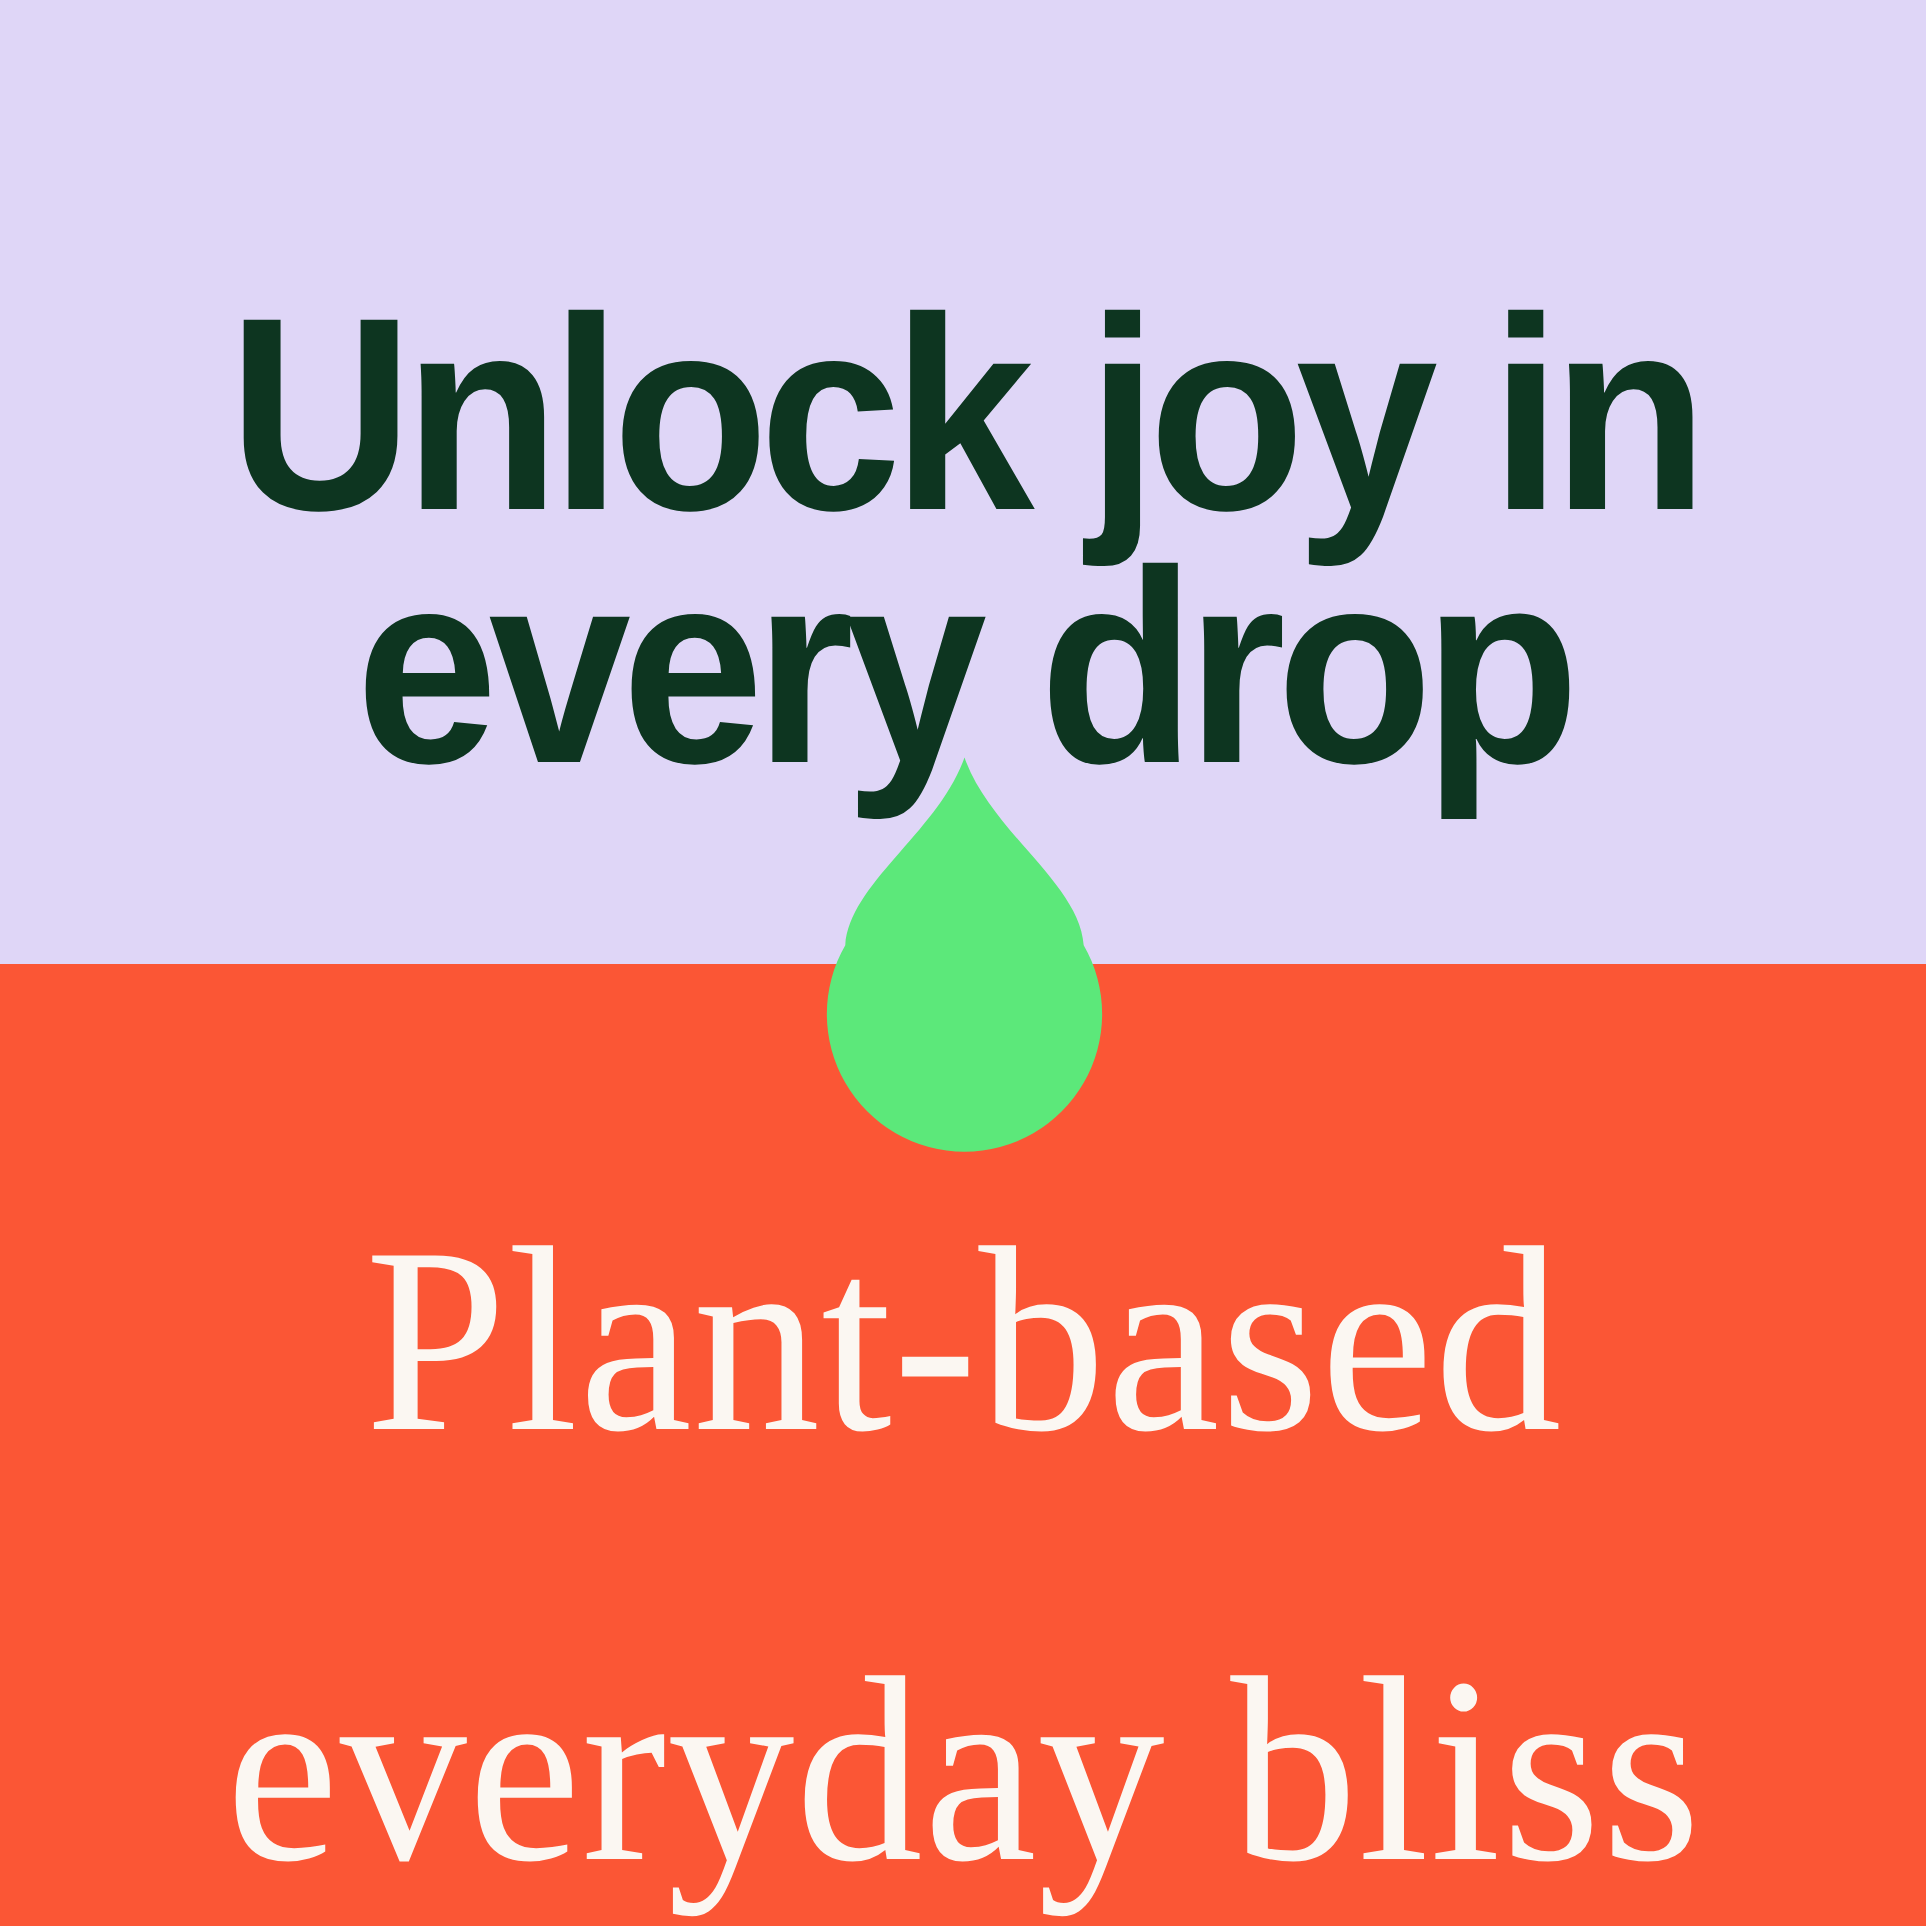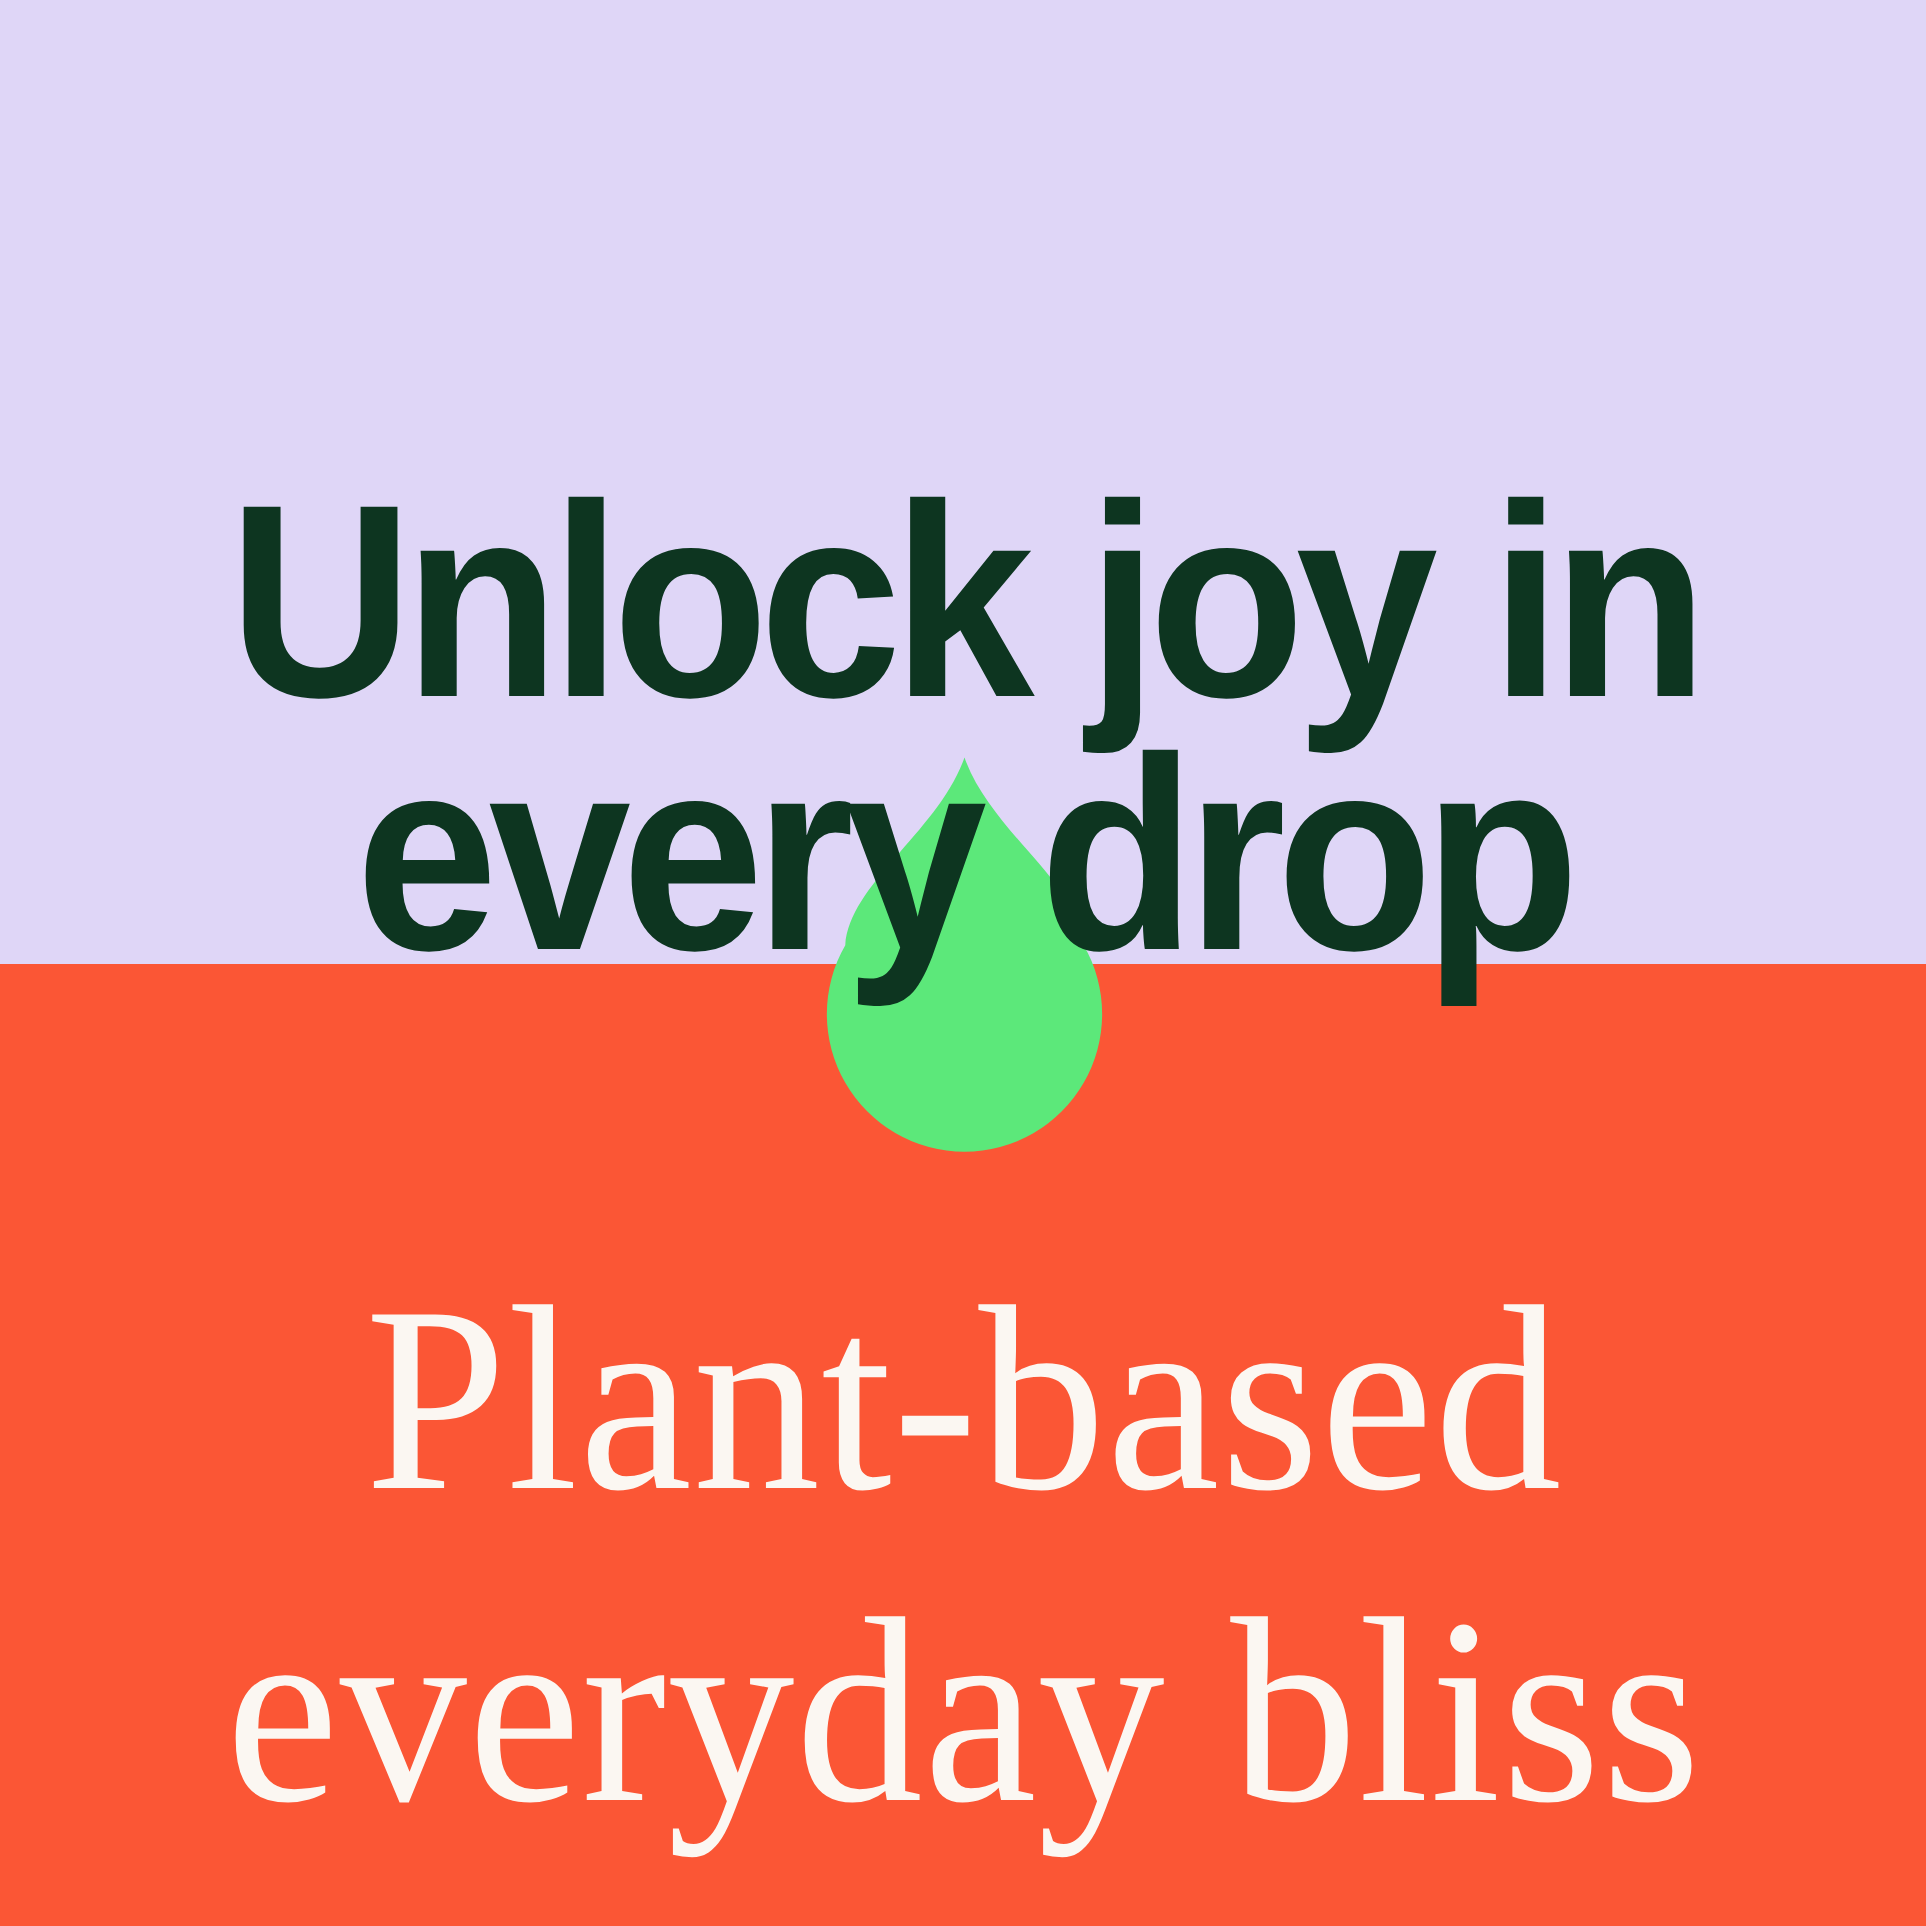--- a/index.html
+++ b/index.html
@@ -23,27 +23,27 @@
     width: 100%;
     height: 50%;
   }
   .band-top    { top: 0; }
   .band-bottom { top: 50%; }
 
   
   .headline {
     position: absolute;
     left: 0;
-    top: 16px;
+    top: 5px;
     width: 100%;
     height: 50%;
     display: flex;
     flex-direction: column;
     align-items: center;
-    justify-content: flex-end;
+    justify-content: center;
     padding-top: 107px;
     box-sizing: border-box;
     z-index: 3;
     pointer-events: none;
   }
   .headline-line {
     font-family: "Liberation Sans", sans-serif;
     font-weight: 700;
     font-size: 275px;
     line-height: 0.92;
@@ -57,21 +57,21 @@
   
   .subline {
     position: absolute;
     left: 0;
     top: 50%;
     width: 100%;
     height: 50%;
     display: flex;
     flex-direction: column;
     align-items: center;
-    justify-content: center;
+    justify-content: space-between;
     padding-top: 220px;
     box-sizing: border-box;
     z-index: 3;
     pointer-events: none;
   }
   .subline-line {
     font-family: "Liberation Serif", "DejaVu Serif", serif;
     font-weight: 400;
     font-size: 265px;
     line-height: 1.18;

